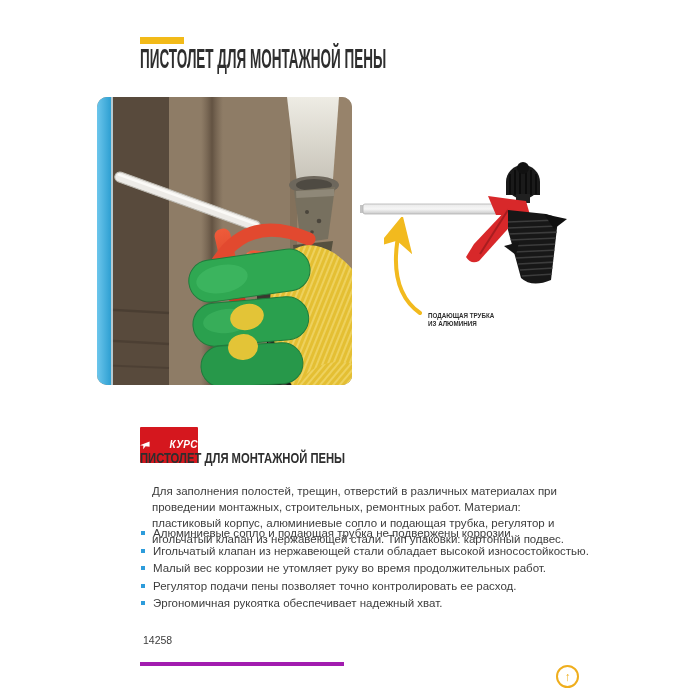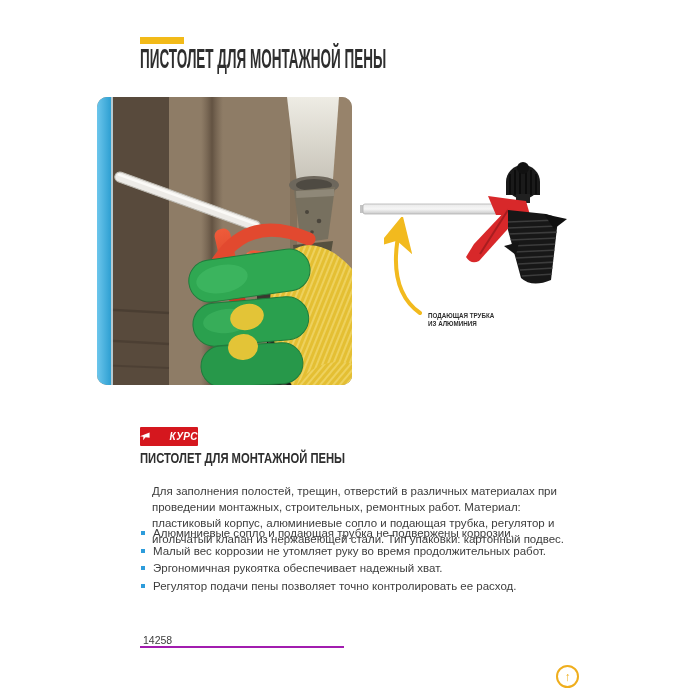--- a/index.html
+++ b/index.html
@@ -19,38 +19,38 @@
   .photo svg{display:block;}
   
   .gun{left:358px;top:158px;}
   .pointer-arrow{left:384px;top:217px;}
   .annotation{
     left:428px;top:312px;font-size:8px;font-weight:bold;color:#2e2e2e;line-height:8px;
     transform:scaleX(0.78);transform-origin:left top;white-space:nowrap;
   }
   
   .logo{
-    left:140px;top:427px;width:58px;height:19px;background:#D5171E;border-radius:1px;
+    left:140px;top:427px;width:58px;height:36px;background:#D5171E;border-radius:1px;
     display:flex;align-items:center;justify-content:center;gap:20px;
   }
   .logo-text{color:#fff;font-style:italic;font-weight:bold;font-size:10px;letter-spacing:.4px;line-height:1;}
   
   .section-heading{
     left:140px;top:449px;margin:0;font-size:15px;font-weight:bold;color:#2e2e2e;
     white-space:nowrap;transform:scaleX(0.75);transform-origin:left top;
   }
   .description{left:140px;top:471px;width:436px;margin:12px;font-size:11.5px;line-height:16px;color:#3d3d3d;}
   
   .features{left:140px;top:528px;width:460px;margin:0;padding:0;list-style:none;}
   .features li{position:relative;padding-left:13px;margin-bottom:6px;font-size:11.5px;line-height:11.5px;white-space:nowrap;color:#3d3d3d;}
   .dot{position:absolute;left:1px;top:3px;width:4px;height:4px;background:#2D9CDB;}
   
   .spec-table{left:140px;top:629px;width:204px;font-size:10.5px;color:#3d3d3d;}
   .thead{display:flex;font-weight:bold;padding:2px 0 4px 3px;border-bottom:1px solid #4a4a4a;color:#333;}
-  .trow{display:flex;padding:5px 0 0 3px;border-bottom:2px solid #a21caf;flex-direction:column;}
+  .trow{display:flex;padding:5px 0 16px 3px;border-bottom:4px solid #a21caf;flex-direction:column;}
   .c1{width:42px;flex:none;}
   .c2{flex:1;}
   
   .scroll-top{
     left:556px;top:665px;width:23px;height:23px;border:2px solid #EFAE1D;border-radius:50%;
     box-sizing:border-box;display:flex;align-items:center;justify-content:center;
     color:#EFAE1D;font-size:12px;font-weight:bold;cursor:pointer;background:#fff;
   }
   .scroll-top span{line-height:1;}
 </style>
@@ -218,23 +218,24 @@
     <path d="M13,0 L0,5.2 L4.6,6 L4.2,10.5 L7.6,6.6 L13,7.2 Z" fill="#ffffff"></path>
   </svg>
   <span class="logo-text">КУРС</span>
 </div>
 
 <h2 class="abs section-heading">ПИСТОЛЕТ ДЛЯ МОНТАЖНОЙ ПЕНЫ</h2>
 <p class="abs description">Для заполнения полостей, трещин, отверстий в различных материалах при проведении монтажных, строительных, ремонтных работ. Материал: пластиковый корпус, алюминиевые сопло и подающая трубка, регулятор и игольчатый клапан из нержавеющей стали. Тип упаковки: картонный подвес.</p>
 
 <ul class="abs features">
   <li><span class="dot"></span><span>Алюминиевые сопло и подающая трубка не подвержены коррозии.</span></li>
+  <li><span class="dot"></span><span>Игольчатый клапан из нержавеющей стали обладает высокой износостойкостью.</span></li>
   <li><span class="dot"></span><span>Малый вес коррозии не утомляет руку во время продолжительных работ.</span></li>
+  <li><span class="dot"></span><span>Регулятор подачи пены позволяет точно контролировать ее расход.</span></li>
   <li><span class="dot"></span><span>Эргономичная рукоятка обеспечивает надежный хват.</span></li>
-  <li><span class="dot"></span><span>Регулятор подачи пены позволяет точно контролировать ее расход.</span></li>
 </ul>
 
 <div class="abs spec-table">
   <div class="trow">
     <span class="c1">14258</span>
     <span class="c2"></span>
   </div>
 </div>
 
 <div class="abs scroll-top">

